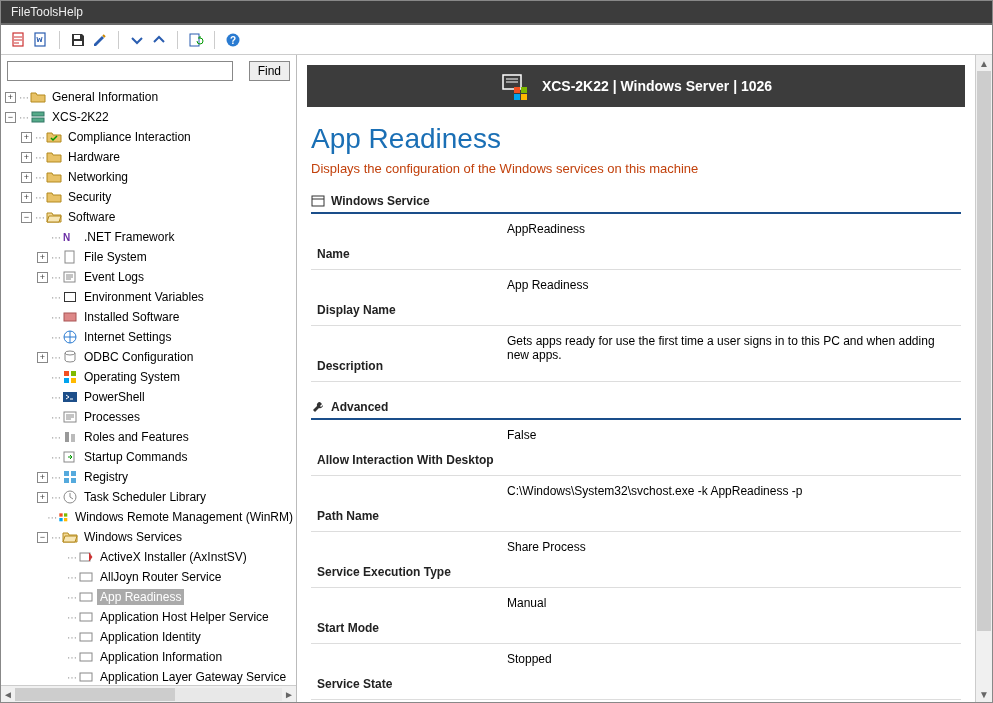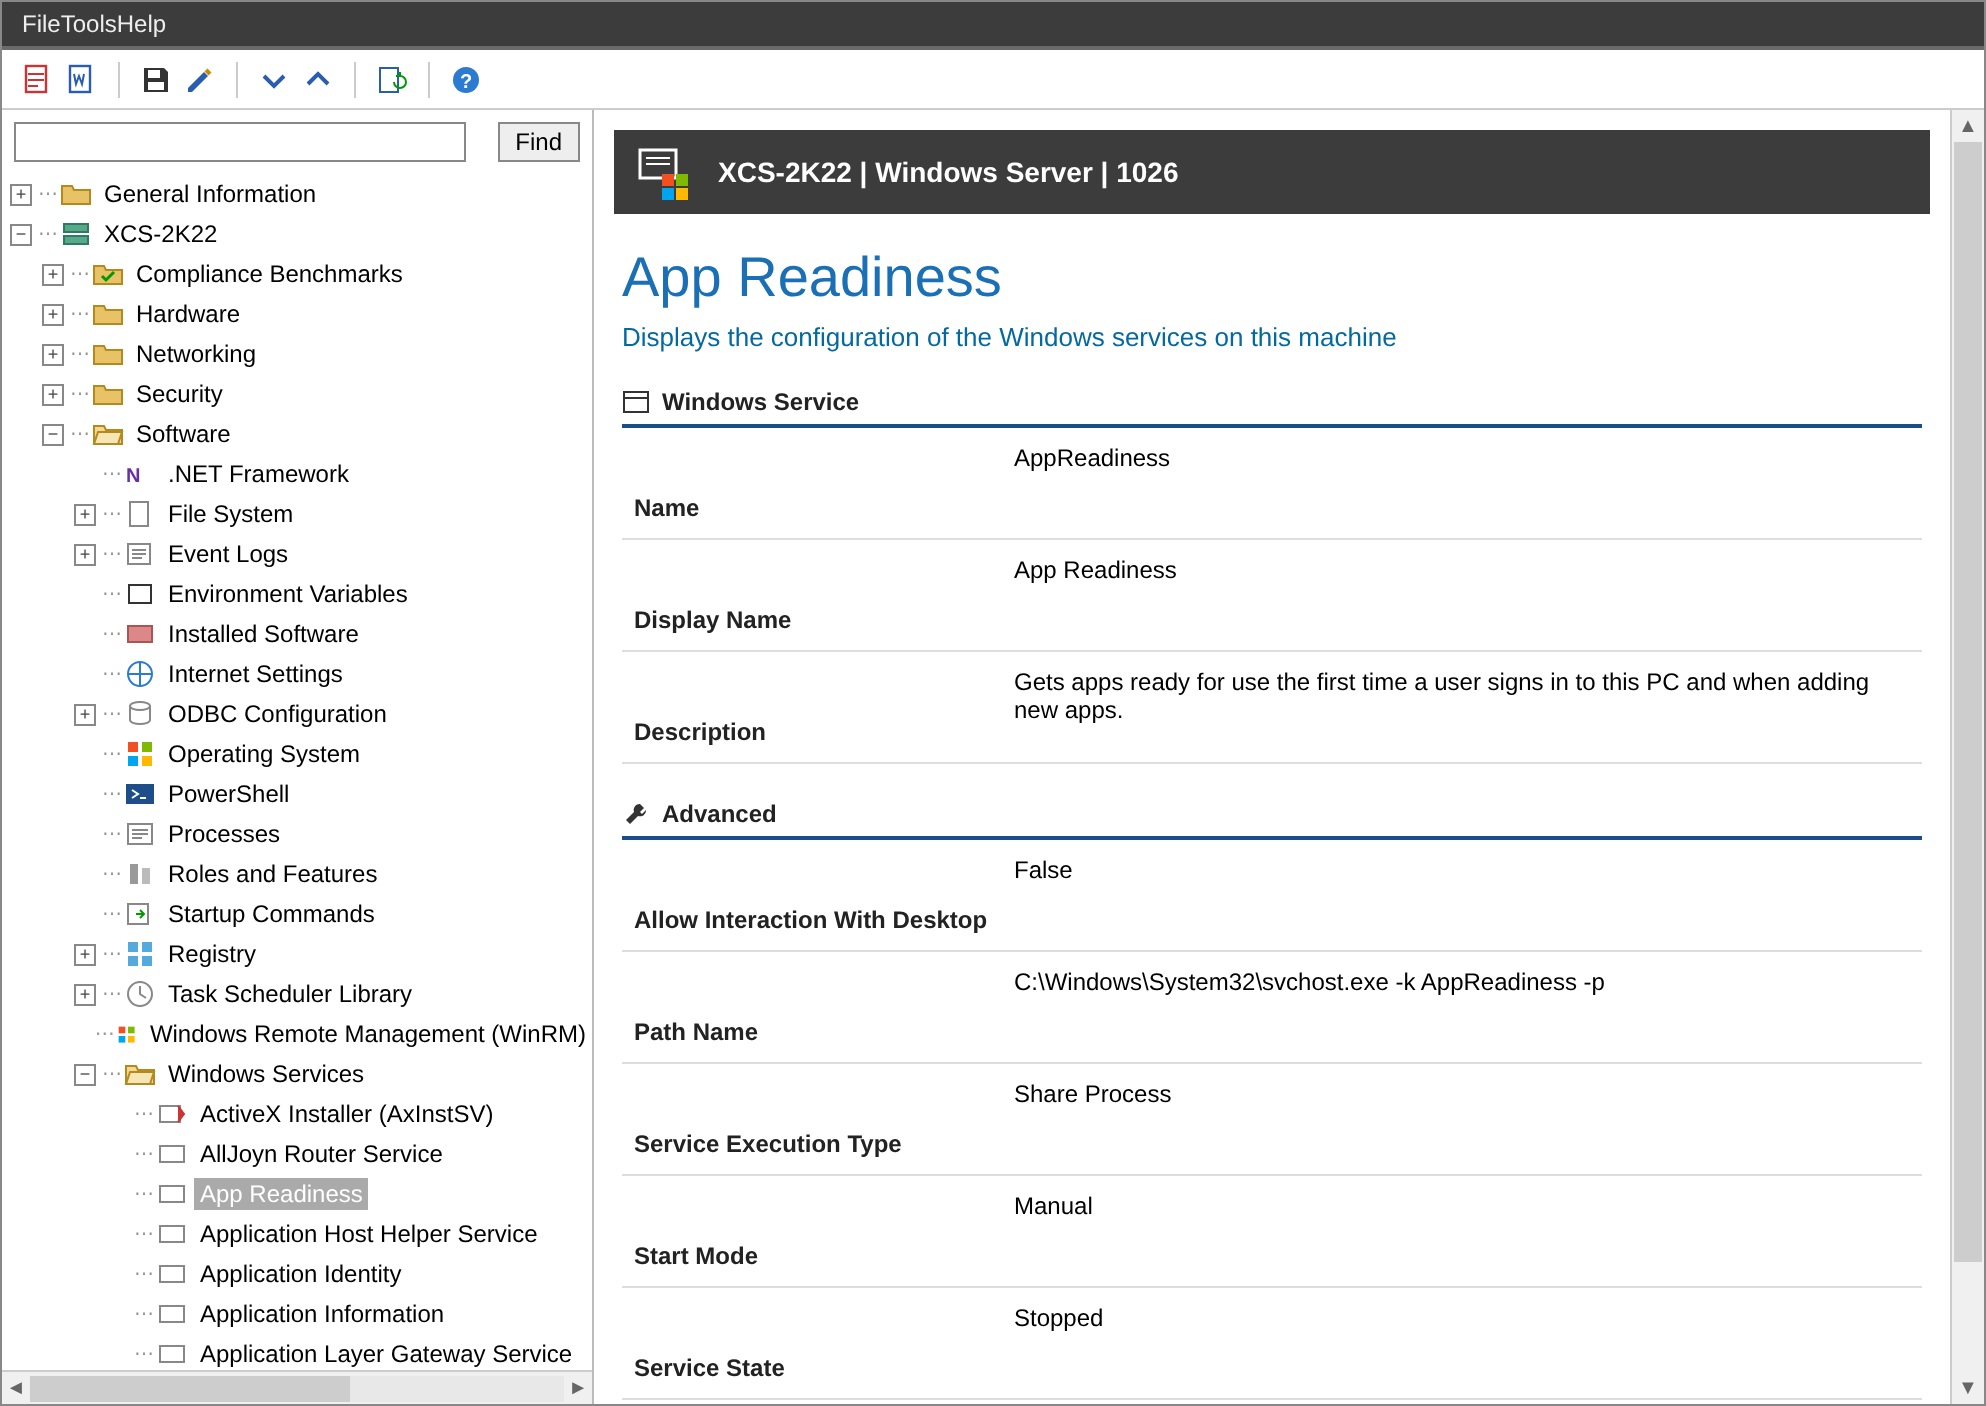--- a/index.html
+++ b/index.html
@@ -139,38 +139,39 @@
   height: 100%;
 }
 .header-bar {
   background: #3c3c3c;
   color: #fff;
   display: flex;
   align-items: center;
   padding: 6px 10px;
   gap: 12px;
   height: 42px;
+  justify-content: center;
 }
 .header-icon {
   width: 30px; height: 30px;
   display: flex; align-items: center; justify-content: center;
 }
 .header-title { font-size: 14px; font-weight: 600; }
 .detail-area {
   padding: 16px 4px 0 4px;
 }
 .detail-title {
   color: #1a6fb5;
   font-size: 28px;
   font-weight: 400;
   font-family: "Segoe UI Light","Segoe UI",sans-serif;
   margin-bottom: 6px;
 }
 .detail-sub {
-  color: #0369a1;
+  color: #c2410c;
   font-size: 13px;
   margin-bottom: 18px;
 }
 .section {
   margin-bottom: 18px;
 }
 .section-head {
   display: flex;
   align-items: center;
   gap: 6px;
@@ -293,21 +294,21 @@
       </div>
       <div class="tree-row" style="padding-left:16px">
           <span class="exp">+</span>
           <span class="dots">⋯</span>
           <span class="ticon">
             <svg viewBox="0 0 16 16">
               <path class="folder-closed" d="M1 4h5l1 2h8v7H1z"></path>
               <path d="M5 9l2 2 4-4" stroke="#090" fill="none" stroke-width="1.5"></path>
             </svg>
           </span>
-          <span class="label">Compliance Benchmarks</span>
+          <span class="label">Compliance Interaction</span>
         </div>
       <div class="tree-row" style="padding-left:16px">
           <span class="exp">+</span>
           <span class="dots">⋯</span>
           <span class="ticon">
             <svg viewBox="0 0 16 16">
               <path class="folder-closed" d="M1 4h5l1 2h8v7H1z"></path>
             </svg>
           </span>
           <span class="label">Hardware</span>

